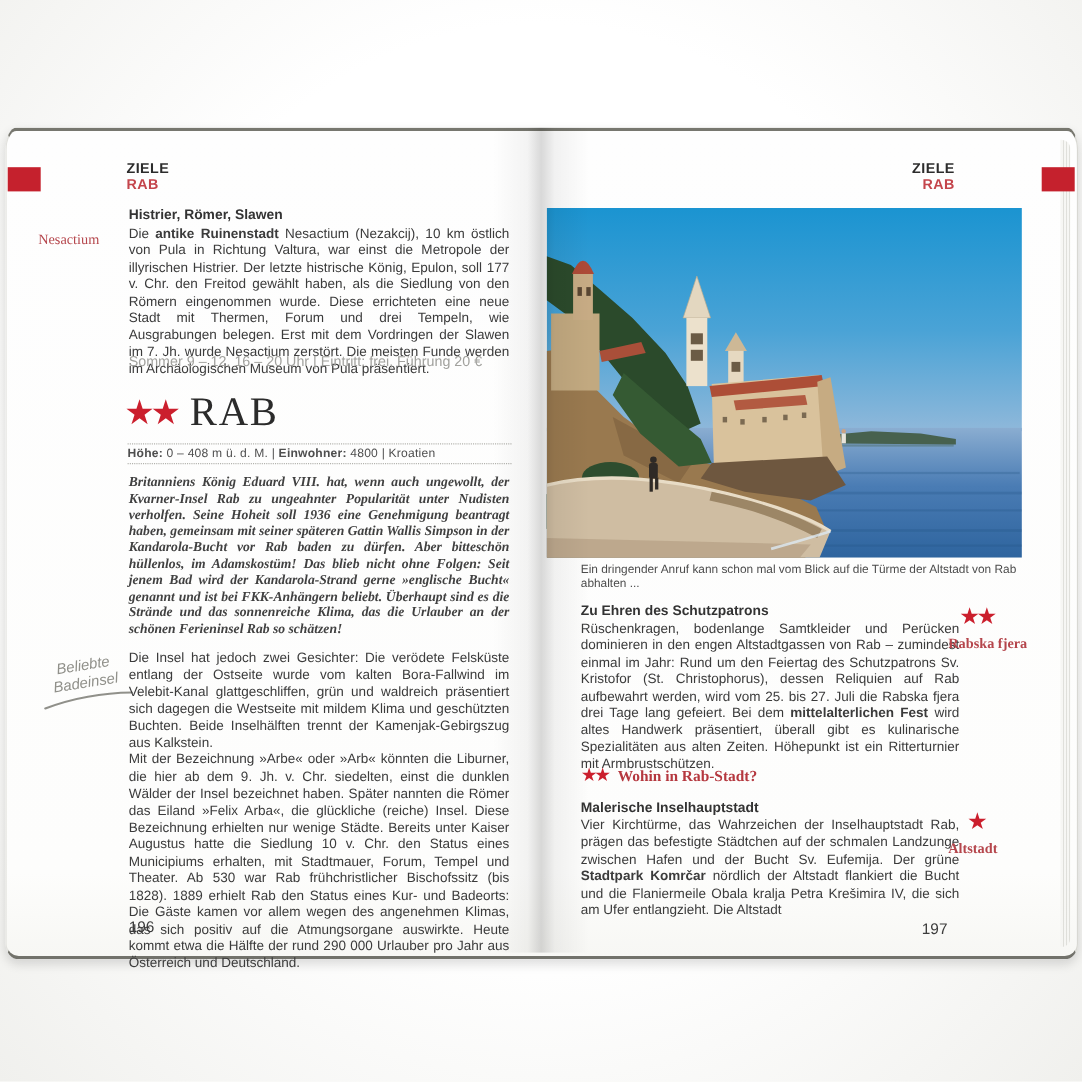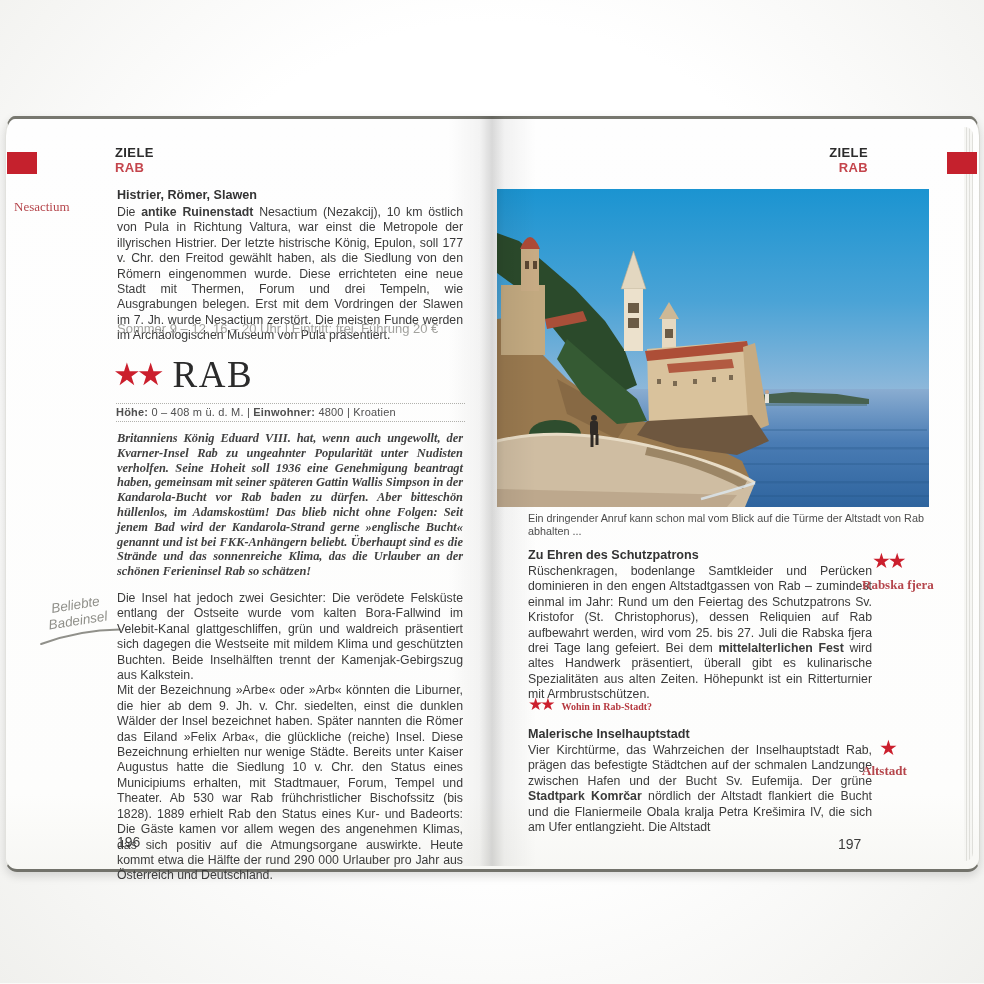--- a/index.html
+++ b/index.html
@@ -33,21 +33,21 @@
          padding:2px 0 3px;font-size:11px;color:#4f4f4f;letter-spacing:.2px;z-index:10;}
   #intro{left:117px;top:431px;width:346px;font-family:"Liberation Serif",serif;font-style:italic;font-weight:700;
          font-size:12.4px;line-height:14.8px;color:#414141;text-align:justify;z-index:10;}
   #handnote{left:26px;top:597px;width:104px;transform:rotate(-9deg);text-align:center;color:#90908a;
          font-style:italic;font-size:13.5px;line-height:16px;z-index:10;}
   .stars-margin{position:absolute;color:#cb1f2d;font-size:21px;letter-spacing:-3px;line-height:1;z-index:10;}
   .pagenum{position:absolute;font-size:14px;color:#3c3c3c;z-index:10;}
   #caption{left:528px;top:512px;width:402px;font-size:10.8px;line-height:13.4px;color:#4c4c4c;z-index:10;}
   #h-wohin{left:528px;top:694px;display:flex;align-items:baseline;gap:9px;z-index:10;}
   .wohin-stars{color:#cb1f2d;font-size:17px;letter-spacing:-3px;}
-  .wohin-text{font-family:"Liberation Serif",serif;font-weight:700;font-size:10px;color:#b5383f;}
+  .wohin-text{font-family:"Liberation Serif",serif;font-weight:700;font-size:14px;color:#b5383f;}
   #photo{left:497px;top:189px;width:432px;height:318px;z-index:5;}
   #map{left:26px;top:427px;z-index:10;}
   b{font-weight:700;}
 </style>
 </head>
 <body>
 
 <div id="stage">
 
   <div class="book">
@@ -60,21 +60,21 @@
   <div class="hdr" style="left:115px;top:145px;">
     <div>ZIELE</div>
     <div class="chap">RAB</div>
   </div>
   <div class="hdr" style="left:760px;top:145px;width:108px;text-align:right;">
     <div>ZIELE</div>
     <div class="chap">RAB</div>
   </div>
 
   <div class="h-bold" style="left:117px;top:188px;">Histrier, Römer, Slawen</div>
-  <div class="margin-serif" style="left:14px;top:199px;width:97px;text-align:left;">Nesactium</div>
+  <div class="margin-serif" style="left:14px;top:210px;width:97px;text-align:center;">Nesactium</div>
 
   <div class="body-text" style="left:117px;top:205px;width:346px;">
     <span>Die </span><b>antike Ruinenstadt</b><span> Nesactium (Nezakcij), 10 km östlich von Pula in Richtung Valtura, war einst die Metropole der illyrischen Histrier. Der letzte histrische König, Epulon, soll 177 v. Chr. den Freitod gewählt haben, als die Siedlung von den Römern eingenommen wurde. Diese errichteten eine neue Stadt mit Thermen, Forum und drei Tempeln, wie Ausgrabungen belegen. Erst mit dem Vordringen der Slawen im 7. Jh. wurde Nesactium zerstört. Die meisten Funde werden im Archäologischen Museum von Pula präsentiert.</span>
   </div>
   <div class="info-line" style="left:117px;top:321px;">Sommer 9 – 12, 16 – 20 Uhr | Eintritt: frei, Führung 20 €</div>
 
   <div class="abs" id="rab-title">
     <span class="rab-stars">★★</span>
     <span class="rab-name">RAB</span>
   </div>

